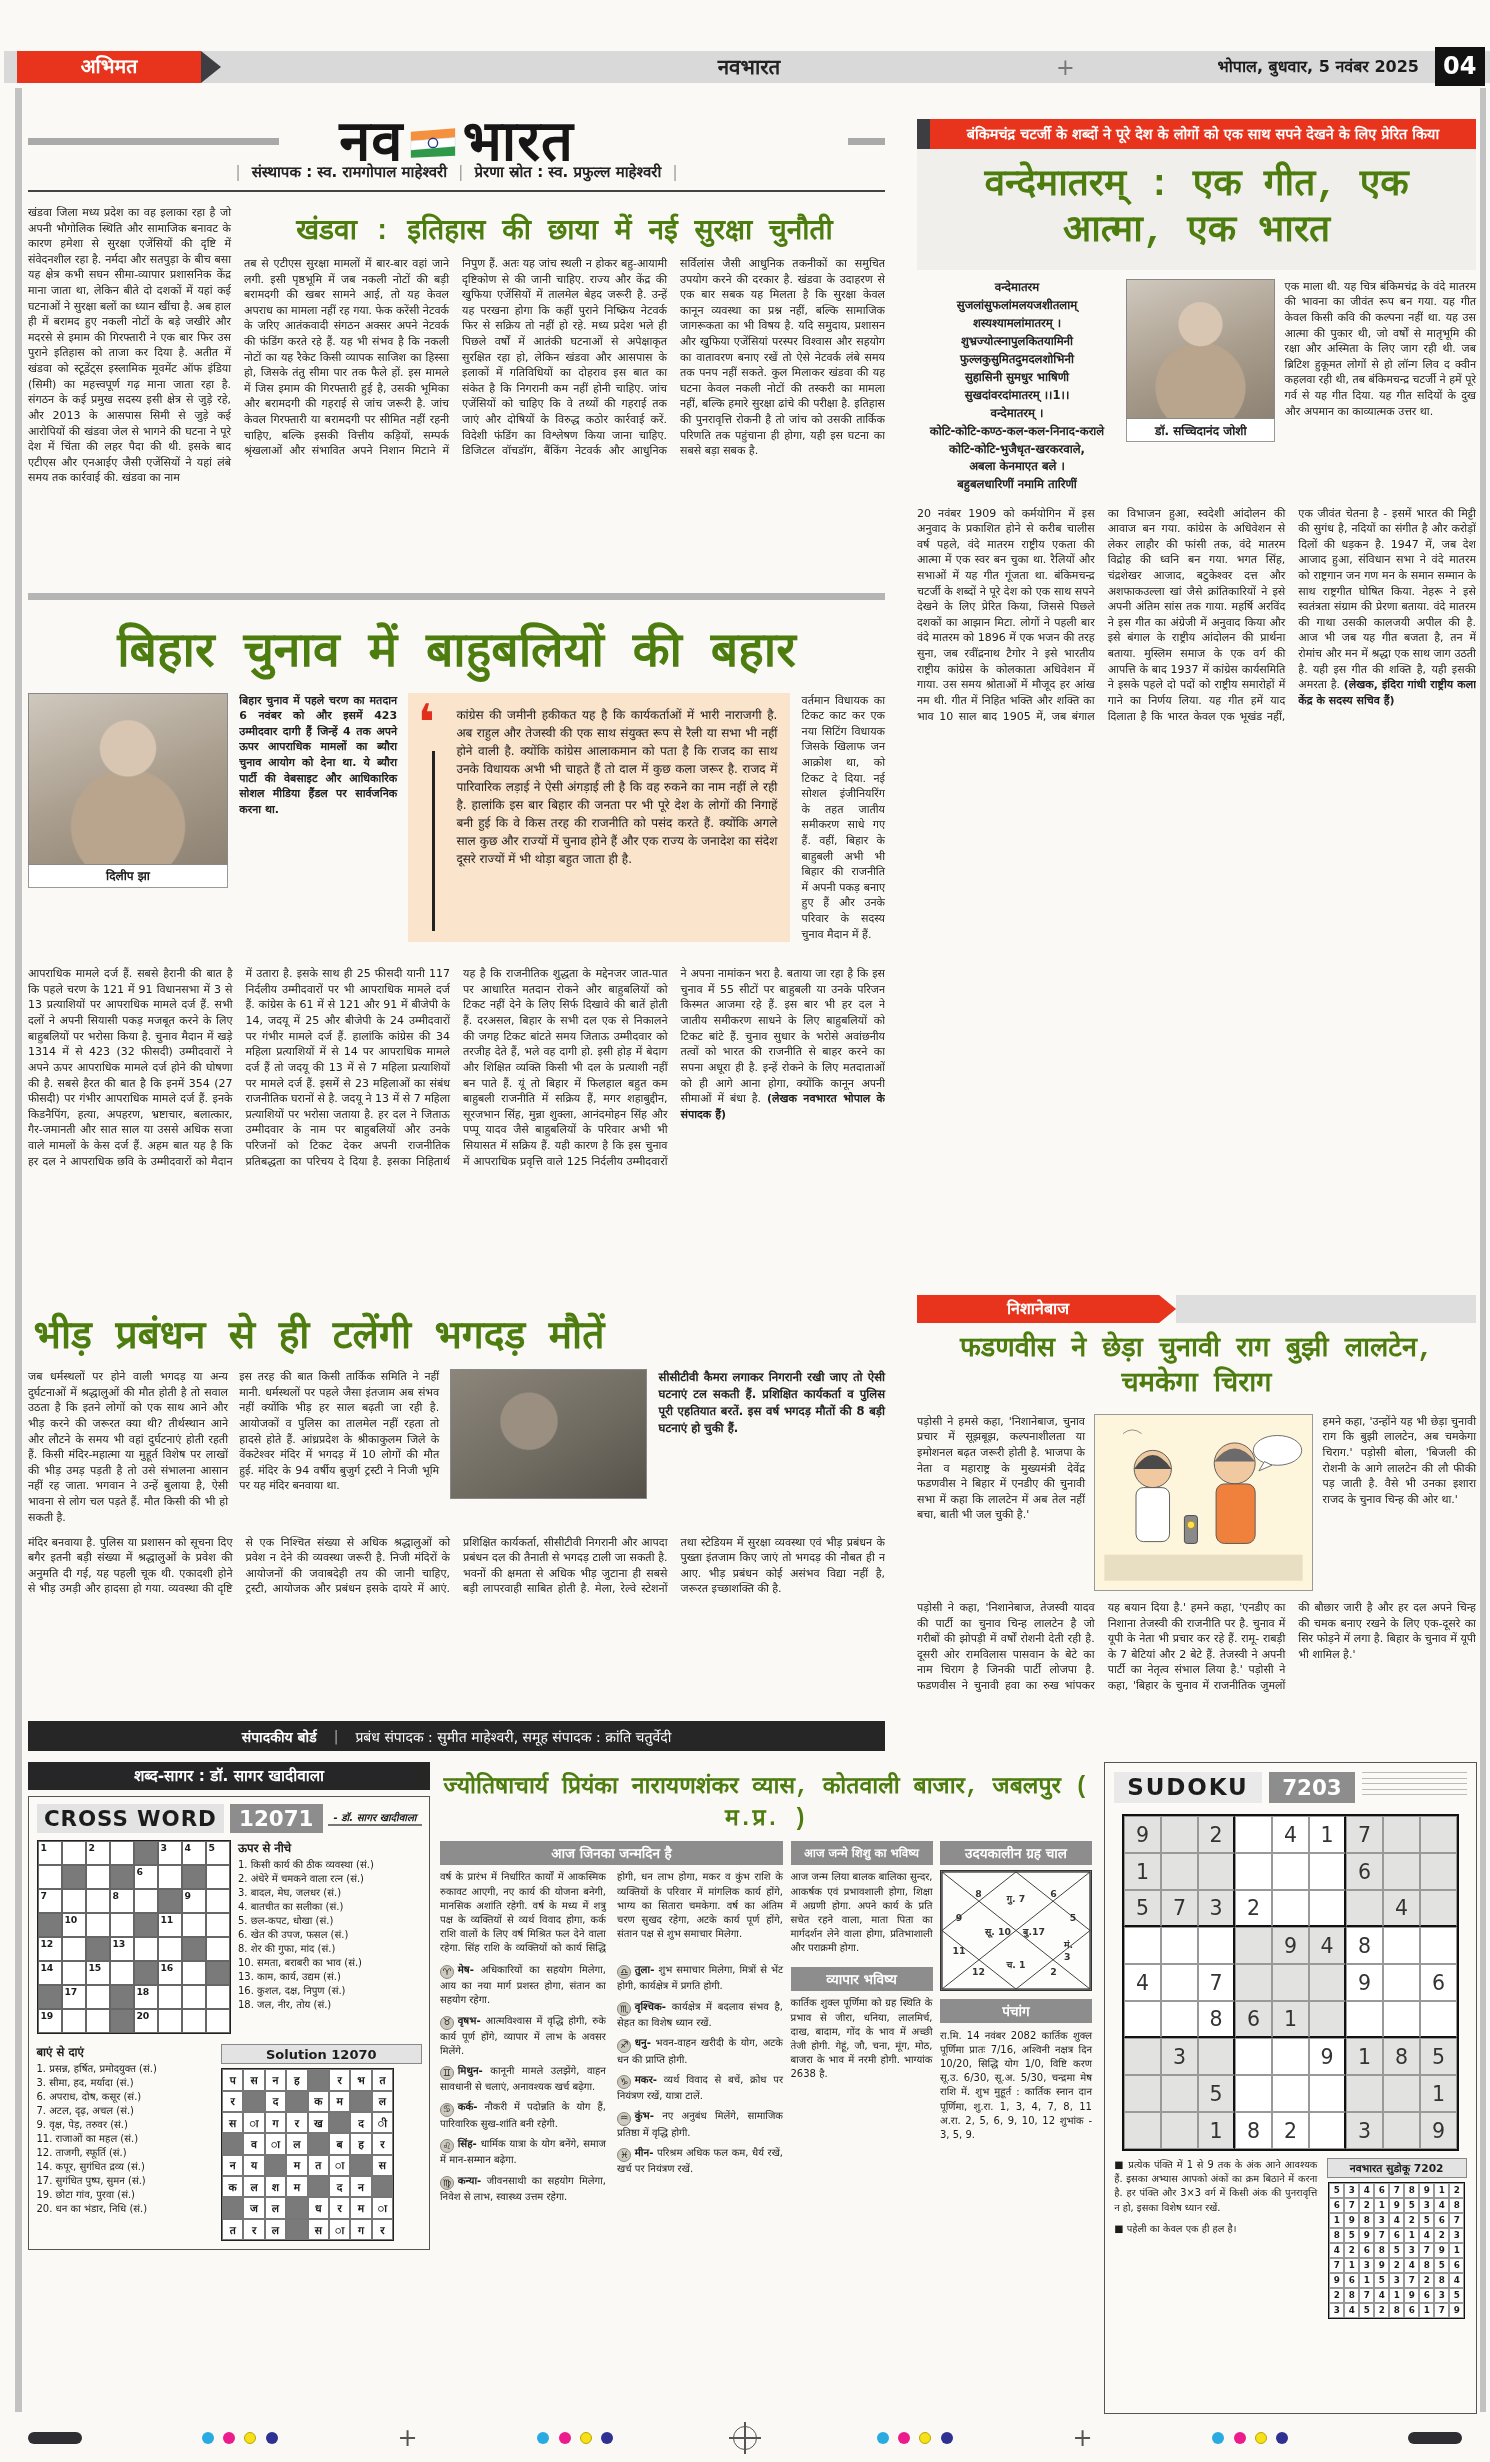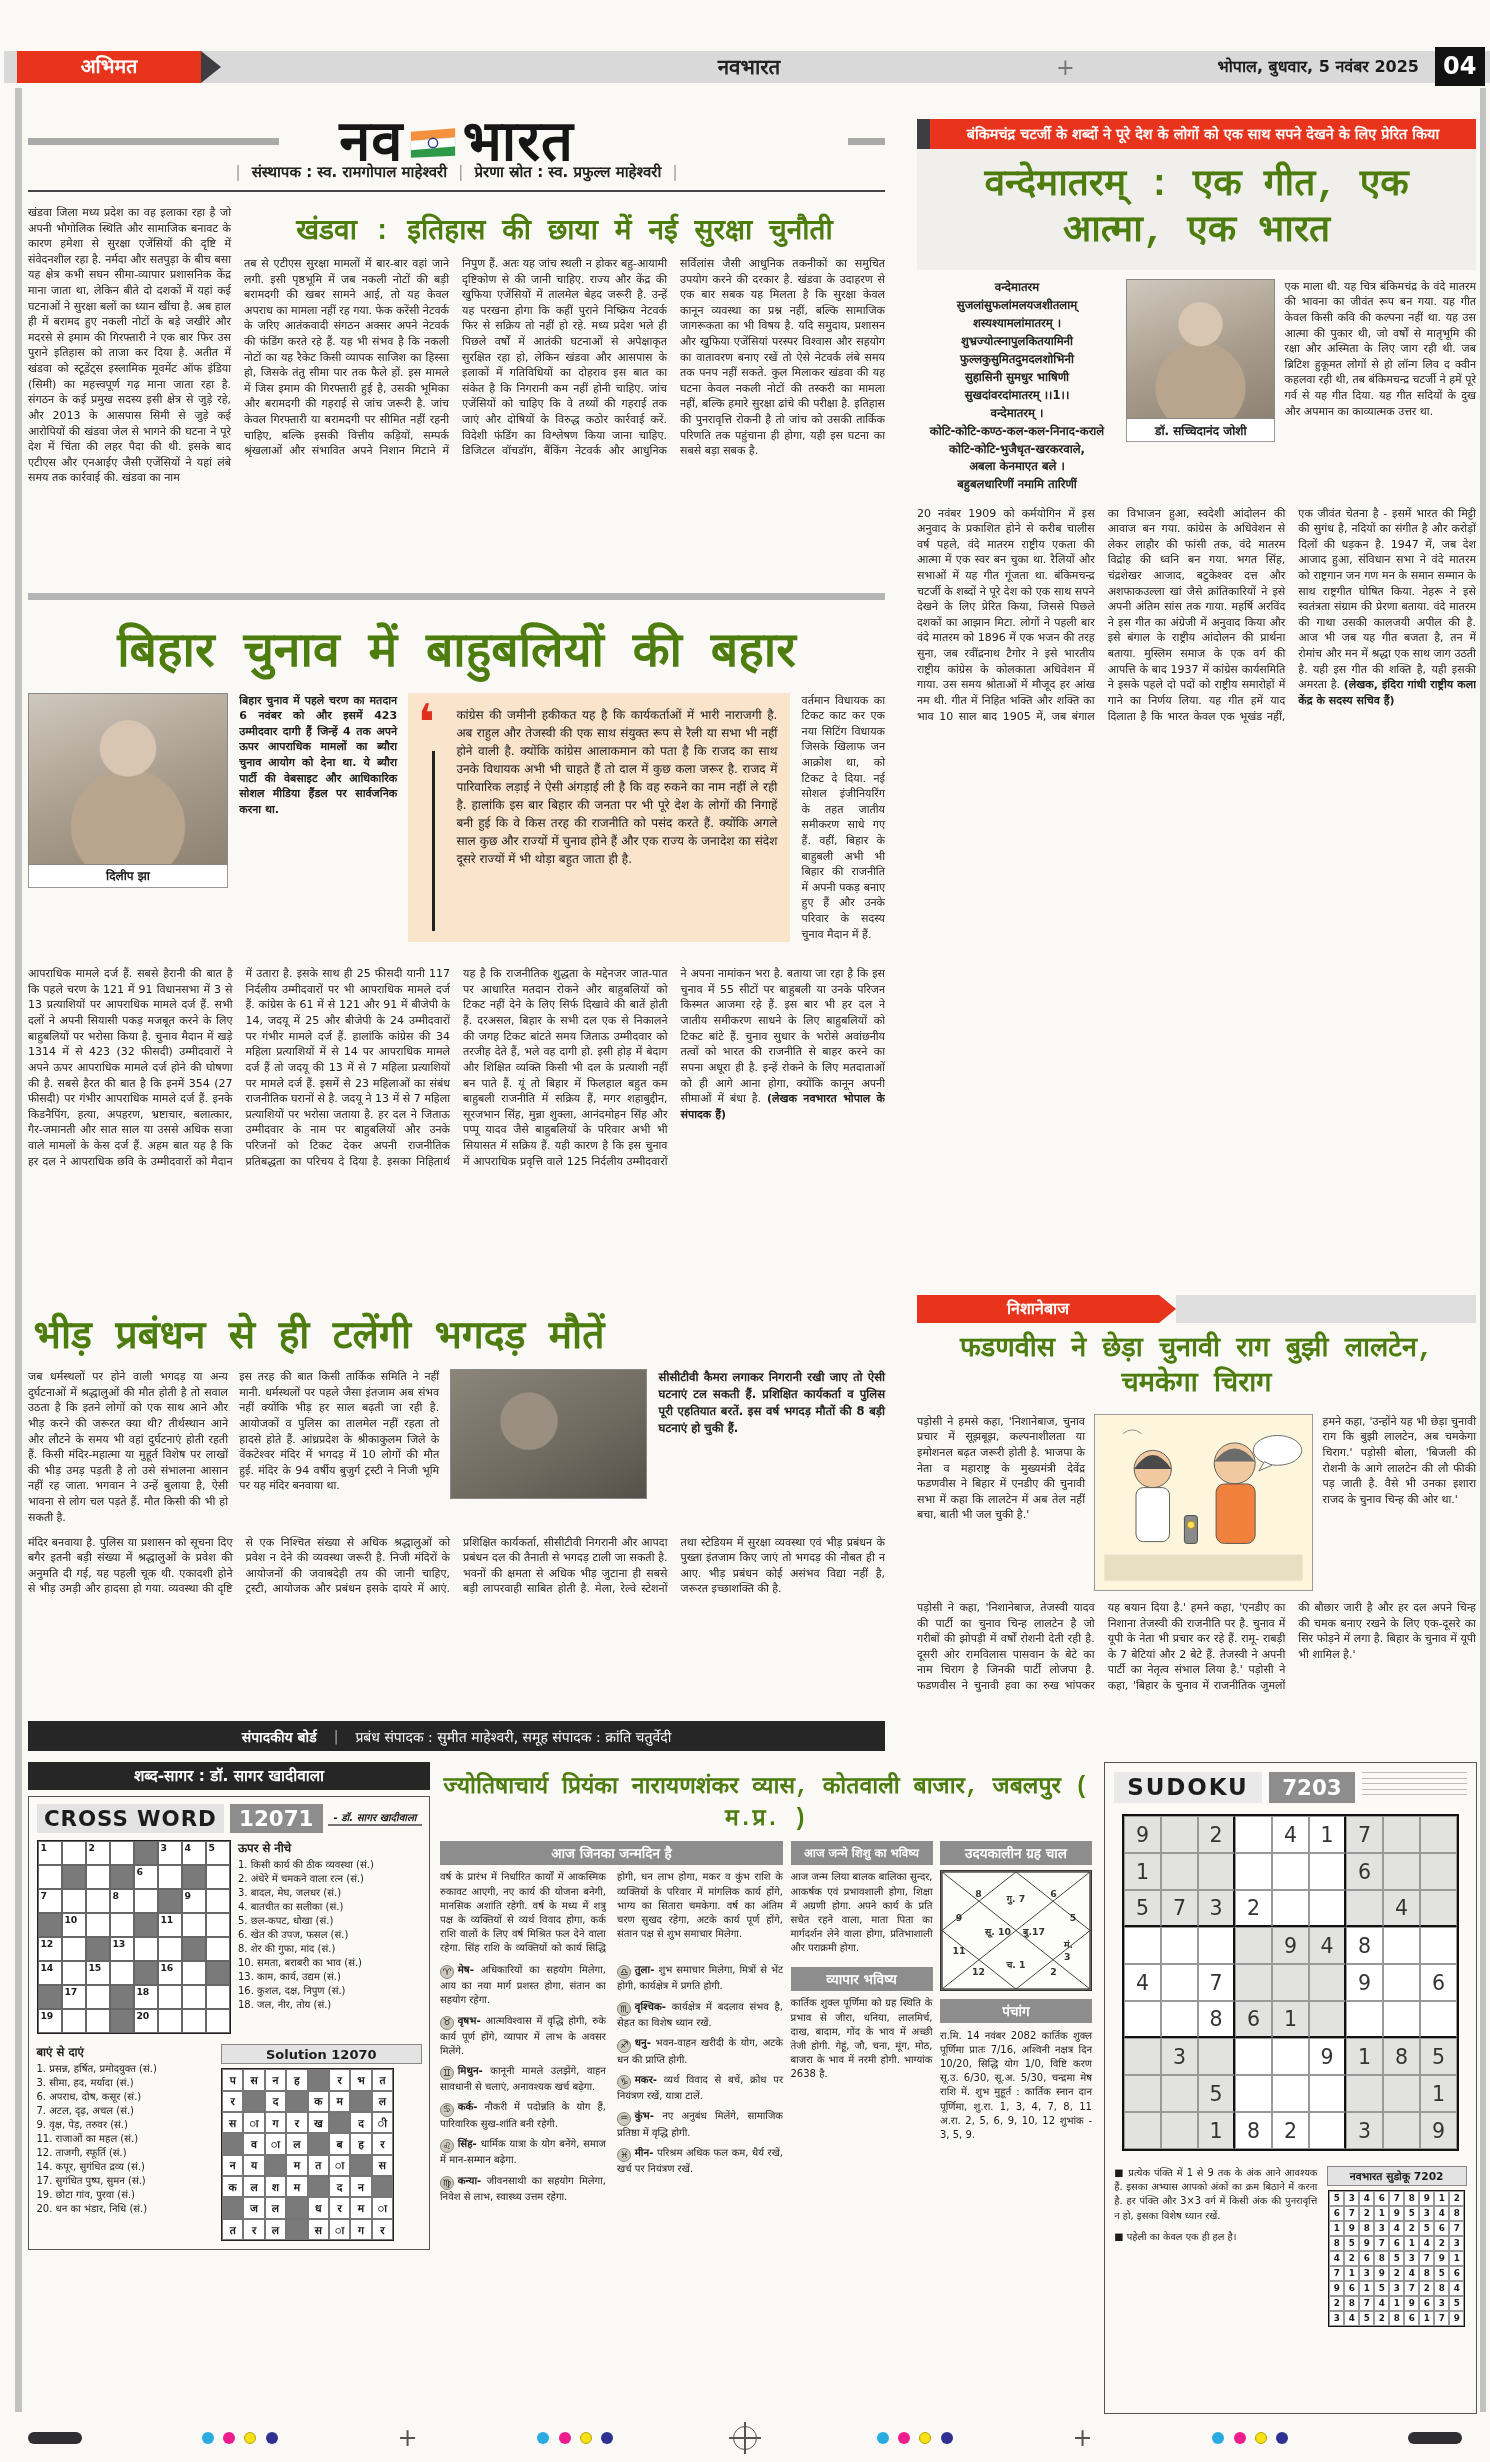--- a/index.html
+++ b/index.html
@@ -137,21 +137,21 @@
   #sud { top:1762px; left:1104px; width:373px; height:652px; border:1.9px solid #555; background:#fbfaf7; padding:9.3px; }
   #sud-head { display:flex; gap:7.5px; }
   #sud-brand { font-size:23px; font-weight:bold; letter-spacing:1.9px; background:#e9e9e9; padding:1.9px 13px; }
   #sud-num { font-size:21.4px; font-weight:bold; color:#fff; background:#8d8d8d; padding:2.8px 13px; }
   #sud-lines { flex:1; height:24px; background:repeating-linear-gradient(#bbb 0 0.9px, transparent 0.9px 5.6px); }
   #sud-grid { display:grid; grid-template-columns:repeat(9,37px); grid-auto-rows:37px; border:2.8px solid #111; width:fit-content; margin:11.2px auto 0 auto; }
   .sud-cell { border:0.9px solid #999; display:flex; align-items:center; justify-content:center; font-size:20.5px; color:#333; background:#fff; }
   .sud-cell.shade { background:#e2e2e0; }
   .sud-cell.bR { border-right:2.8px solid #111; }
   .sud-cell.bB { border-bottom:2.8px solid #111; }
-  #sud-bottom { display:flex; gap:9.3px; margin-top:15px; }
+  #sud-bottom { display:flex; gap:9.3px; margin-top:7px; }
   #sud-notes { flex:1; font-size:9.8px; line-height:1.45; text-align:justify; }
   #sud-notes .nb { margin-bottom:7.5px; }
   #sud-sol { width:140px; flex:none; }
   #sud-sol-label { font-size:10.7px; font-weight:bold; text-align:center; background:#e3e3e3; border:0.9px solid #888; padding:1.9px 0; margin-bottom:3.7px; }
   #sud-sol-grid { display:grid; grid-template-columns:repeat(9,15px); grid-auto-rows:15px; border:1.9px solid #111; width:fit-content; margin:0 auto; }
   .suds-cell { border:0.5px solid #999; font-size:8.8px; font-weight:bold; display:flex; align-items:center; justify-content:center; background:#fff; }
   
   #footer { top:2421px; left:0; width:1490px; height:34px; display:flex; align-items:center; justify-content:space-between; padding:0 28px; }
   .pill { width:54px; height:12px; border-radius:6.5px; background:#2e2e33; }
   .dotgrp { display:flex; gap:9.3px; align-items:center; }

